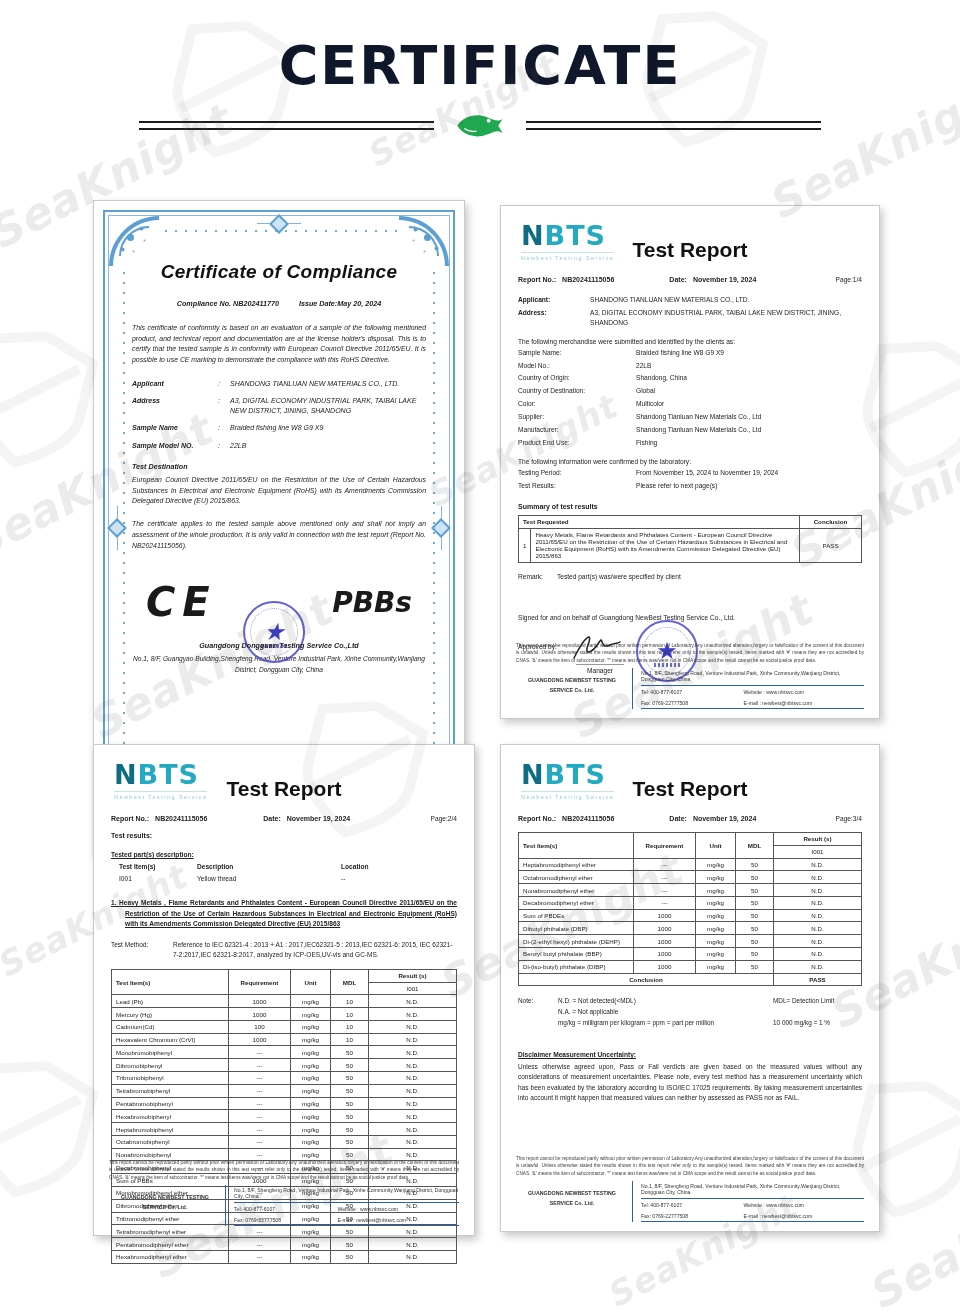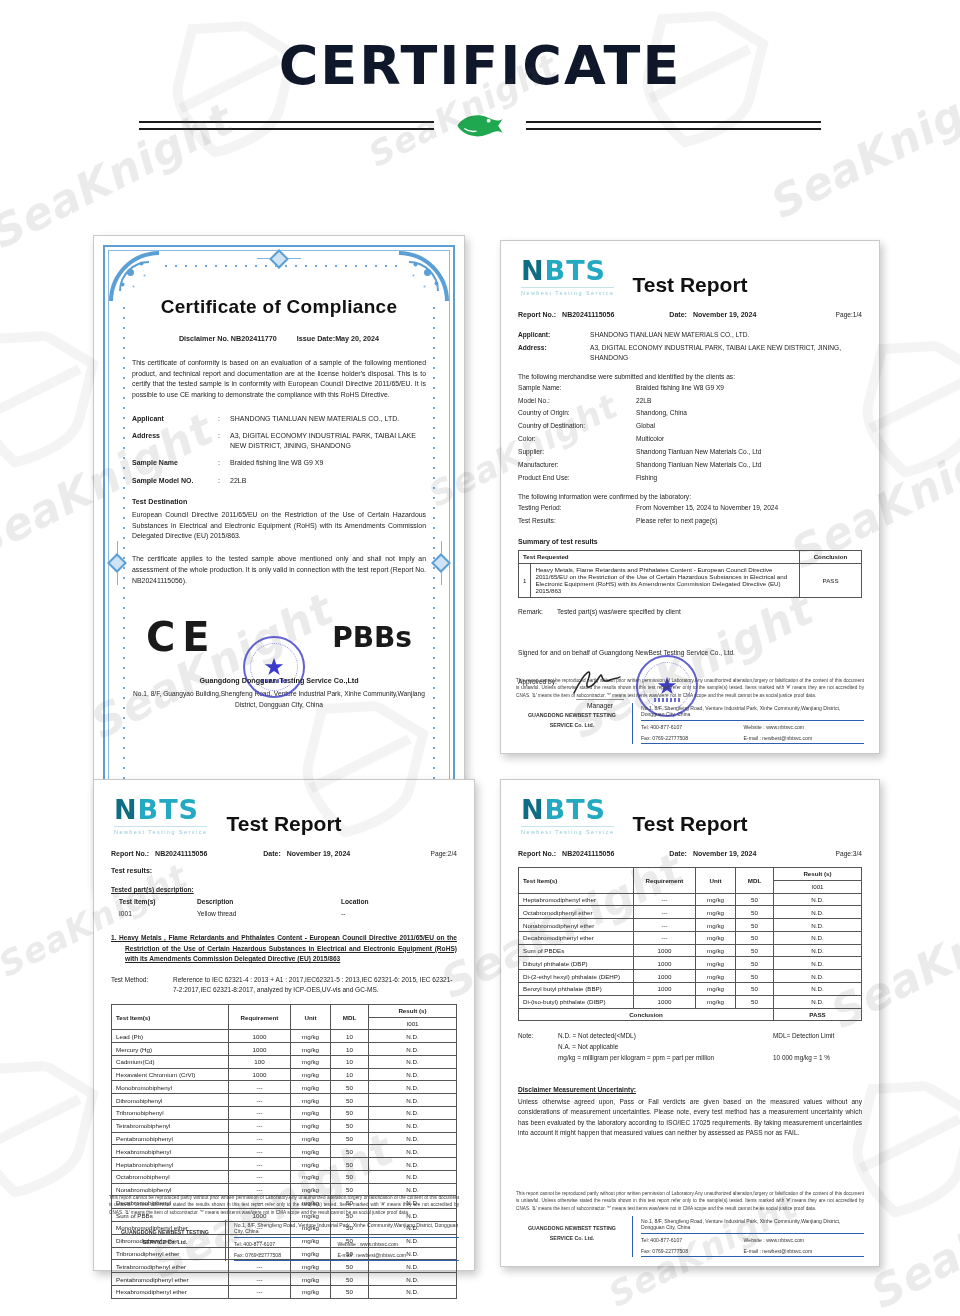--- a/index.html
+++ b/index.html
@@ -14,22 +14,22 @@
   .fish { width:52px; height:32px; }
 
   
   .wm-layer { position:absolute; inset:0; z-index:3; pointer-events:none; overflow:hidden; }
   .wm { position:absolute; font:italic 800 44px "DejaVu Sans", sans-serif; color:rgba(90,90,90,.12); transform:rotate(-27deg); white-space:nowrap; letter-spacing:1px; }
   .wm.small { font-size:34px; }
   .shield { position:absolute; opacity:.5; }
   .shield svg { stroke:rgba(0,0,0,.09); fill:none; stroke-width:5; }
 
   
-  .card { position:absolute; background:#fff; border:1px solid #c9c9c9; box-shadow:3px 4px 8px rgba(0,0,0,.22); z-index:2;margin-top:35px; }
-  #card-cert { left:93px; top:200px; width:372px; height:656px; }
+  .card { position:absolute; background:#fff; border:1px solid #c9c9c9; box-shadow:3px 4px 8px rgba(0,0,0,.22); z-index:2; }
+  #card-cert { left:93px; top:200px; width:372px; height:656px;font-style:italic; }
   #card-r1 { left:500px; top:205px; width:380px; height:514px; }
   #card-r2 { left:93px; top:744px; width:382px; height:492px; }
   #card-r3 { left:500px; top:744px; width:380px; height:488px; }
 
   
   .ornate { position:absolute; inset:9px; pointer-events:none; }
   .ornate .b1 { position:absolute; inset:0; border:2px solid #5b9fd4; }
   .ornate .b2 { position:absolute; inset:5px; border:1px solid #8cb9e2; }
   .edge-h { position:absolute; left:58px; right:58px; height:10px; background-image:radial-gradient(circle 2.2px at 5px 5px, #6faade 60%, transparent 62%); background-size:10px 10px; background-repeat:repeat-x; }
   .edge-v { position:absolute; top:58px; bottom:58px; width:10px; background-image:radial-gradient(circle 2.2px at 5px 5px, #6faade 60%, transparent 62%); background-size:10px 10px; background-repeat:repeat-y; }
@@ -183,21 +183,21 @@
         </div>
       <div class="me" style="top:6px;left:50%;transform:translateX(-50%);"></div>
       <div class="me" style="bottom:6px;left:50%;transform:translateX(-50%);"></div>
       <div class="me" style="left:-8px;top:50%;transform:translateY(-50%) rotate(90deg);"></div>
       <div class="me" style="right:-8px;top:50%;transform:translateY(-50%) rotate(90deg);"></div>
     </div>
 
     <div class="cert-body">
       <div class="cert-title">Certificate of Compliance</div>
       <div class="cert-no-row">
-        <span>Disclaimer No. NB202411770</span>
+        <span>Compliance No. NB202411770</span>
         <span>Issue Date:May 20, 2024</span>
       </div>
       <p class="cert-intro">This certificate of conformity is based on an evaluation of a sample of the following mentioned product, and technical report and documentation are at the license holder's disposal. This is to certify that the tested sample is in conformity with European Council Directive 2011/65/EU. It is possible to use CE marking to demonstrate the compliance with this RoHS Directive.</p>
 
       <div class="cfields">
 
           <div class="cfield">
             <span class="cl">Applicant</span>
             <span class="colon">:</span>
             <span class="cv">SHANDONG TIANLUAN NEW MATERIALS CO., LTD.</span>

